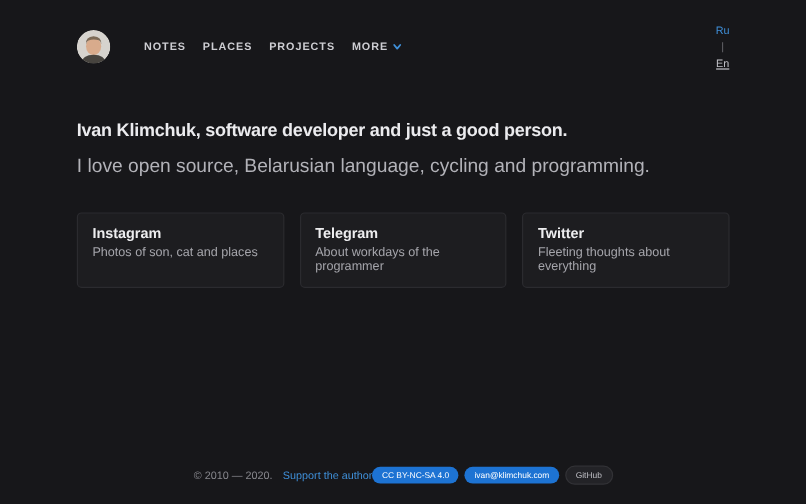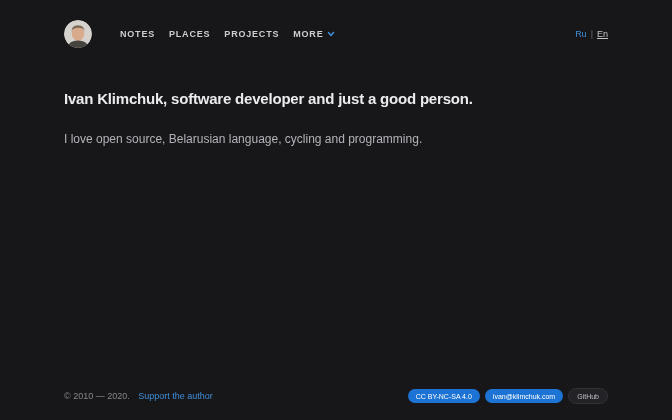--- a/index.html
+++ b/index.html
@@ -42,39 +42,40 @@
     align-items: center;
     text-align: center;
   }
   .nav-item .chev { margin-left: 4px; display: inline-flex; }
   .lang {
     margin-left: auto;
     font-size: 9px;
     display: flex;
     align-items: center;
     gap: 4px;
+    flex-direction: column;
   }
   .lang a { text-decoration: none; }
   .lang .ru { color: #3f8fd8; cursor: pointer; }
   .lang .sep { color: #6a6a70; }
   .lang .en { color: #c2c2c8; cursor: pointer; text-decoration: underline; }
 
   
   .hero { margin-top: 42px; }
   .hero h1 {
     font-size: 15px;
     line-height: 1.16;
     font-weight: bold;
     color: #ebebee;
     letter-spacing: -0.2px;
     max-width: 420px;
   }
   .hero .subtitle {
-    margin-top: 25px;
-    font-size: 12px;
+    margin-top: 13px;
+    font-size: 16px;
     color: #b2b2b8;
   }
 
   
   .cards {
     margin-top: 29px;
     display: flex;
     gap: 13px;
   }
   .card {
@@ -95,21 +96,21 @@
     font-size: 10.5px;
     color: #a5a5ab;
   }
 
   
   .footer {
     position: absolute;
     left: 64px; right: 64px; bottom: 16px;
     display: flex;
     align-items: center;
-    justify-content: space-between;
+    justify-content: center;
   }
   .footer-left {
     font-size: 9px;
     color: #87878d;
   }
   .footer-left .support {
     color: #3f8fd8;
     margin-left: 6px;
     cursor: pointer;
     text-decoration: none;
@@ -175,20 +176,34 @@
       <span class="sep">|</span>
       <a class="en">En</a>
     </div>
   </div>
 
   <div class="hero">
     <h1>Ivan Klimchuk, software developer and just a good person.</h1>
     <p class="subtitle">I love open source, Belarusian language, cycling and programming.</p>
   </div>
 
+  <div class="cards">
+    <div class="card">
+      <div class="card-title">Instagram</div>
+      <div class="card-desc">Photos of son, cat and places</div>
+    </div>
+    <div class="card">
+      <div class="card-title">Telegram</div>
+      <div class="card-desc">About workdays of the programmer</div>
+    </div>
+    <div class="card">
+      <div class="card-title">Twitter</div>
+      <div class="card-desc">Fleeting thoughts about everything</div>
+    </div>
+  </div>
 
 </div>
 
 <div class="footer">
   <div class="footer-left">
     <span>© 2010 — 2020.</span>
     <a class="support">Support the author</a>
   </div>
   <div class="badges">
     <span class="badge blue">CC BY-NC-SA 4.0</span>

